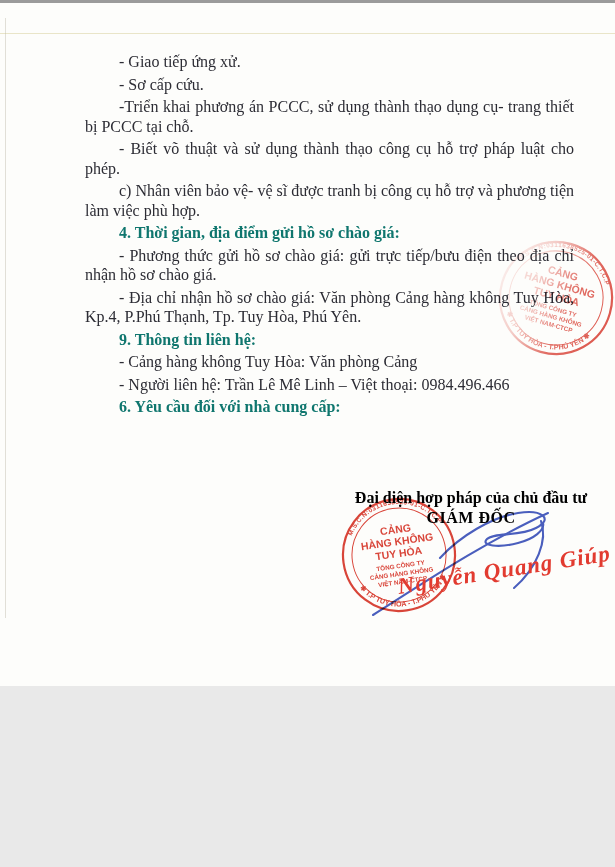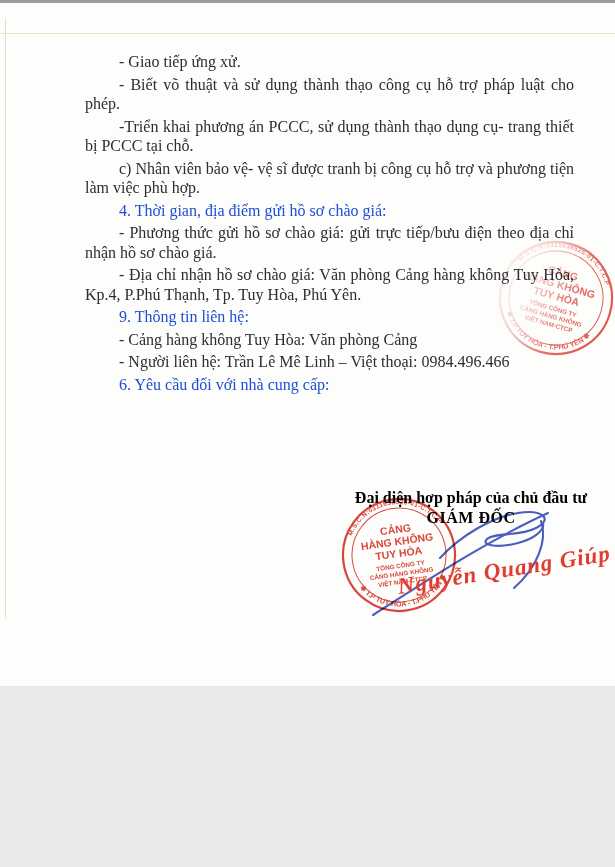--- a/index.html
+++ b/index.html
@@ -8,21 +8,21 @@
     overflow:hidden;font-family:"Liberation Serif", serif;color:#2c2c34;
   }
   .scan-top-bar{position:absolute;left:0;top:0;width:615px;height:3px;background:#9b9b9b;}
   .scan-hline{position:absolute;left:0;top:33px;width:615px;height:1px;background:rgba(214,205,150,.5);}
   .scan-vline{position:absolute;left:5px;top:18px;width:1px;height:600px;background:rgba(190,186,170,.45);}
   .doc-body{
     position:absolute;left:85px;top:52px;width:489px;
     font-size:16px;line-height:19.5px;text-align:justify;
   }
   .doc-body p{margin:0 0 3px 0;text-indent:34px;}
-  .doc-body p.hd{font-weight:normal;color:#1d4ed8;}
+  .doc-body p.hd{font-weight:bold;color:#0f766e;}
   .sign-block{
     position:absolute;left:330px;top:488px;width:282px;text-align:center;
     font-size:16px;line-height:19.5px;font-weight:bold;color:#000000;
   }
   .sign-title{margin:0;}
   .sign-role{margin:0;letter-spacing:.5px;}
   .stamp{position:absolute;}
   .stamp-main{left:337px;top:493px;transform:rotate(-8deg);opacity:.93;mix-blend-mode:multiply;}
   .stamp-partial{left:494px;top:236px;opacity:.82;mix-blend-mode:multiply;}
   .stamp text{font-family:"Liberation Sans", sans-serif;font-weight:bold;fill:#d8372b;}
@@ -41,22 +41,23 @@
 </head>
 <body>
 
 <div class="page">
   <div class="scan-top-bar"></div>
   <div class="scan-hline"></div>
   <div class="scan-vline"></div>
 
   <div class="doc-body">
     <p>- Giao tiếp ứng xử.</p>
+    <p>- Sơ cấp cứu.</p>
+    <p>-Triển khai phương án PCCC, sử dụng thành thạo dụng cụ- trang thiết bị PCCC tại chỗ.</p>
     <p>- Biết võ thuật và sử dụng thành thạo công cụ hỗ trợ pháp luật cho phép.</p>
-    <p>-Triển khai phương án PCCC, sử dụng thành thạo dụng cụ- trang thiết bị PCCC tại chỗ.</p>
     <p>c) Nhân viên bảo vệ- vệ sĩ được tranh bị công cụ hỗ trợ và phương tiện làm việc phù hợp.</p>
 
     <p class="hd">4. Thời gian, địa điểm gửi hồ sơ chào giá:</p>
     <p>- Phương thức gửi hồ sơ chào giá: gửi trực tiếp/bưu điện theo địa chỉ nhận hồ sơ chào giá.</p>
     <p>- Địa chỉ nhận hồ sơ chào giá: Văn phòng Cảng hàng không Tuy Hòa, Kp.4, P.Phú Thạnh, Tp. Tuy Hòa, Phú Yên.</p>
 
     <p class="hd">9. Thông tin liên hệ:</p>
     <p>- Cảng hàng không Tuy Hòa: Văn phòng Cảng</p>
     <p>- Người liên hệ: Trần Lê Mê Linh – Việt thoại: 0984.496.466</p>
 

